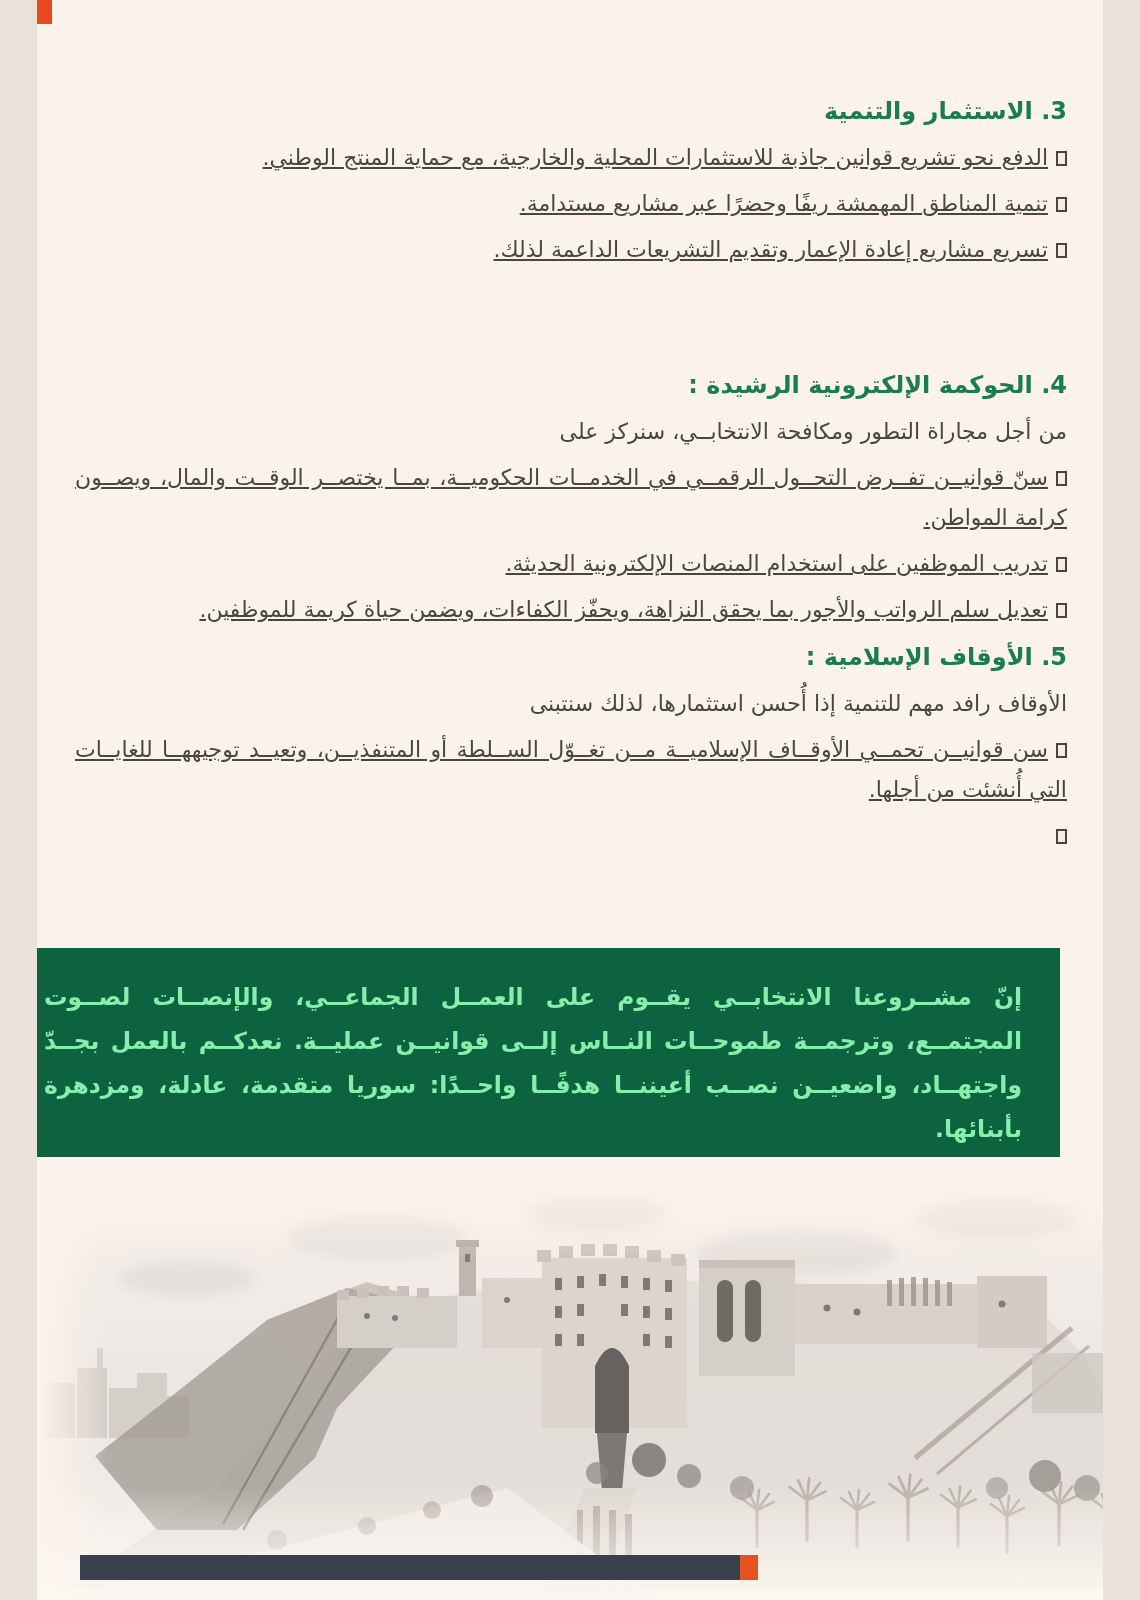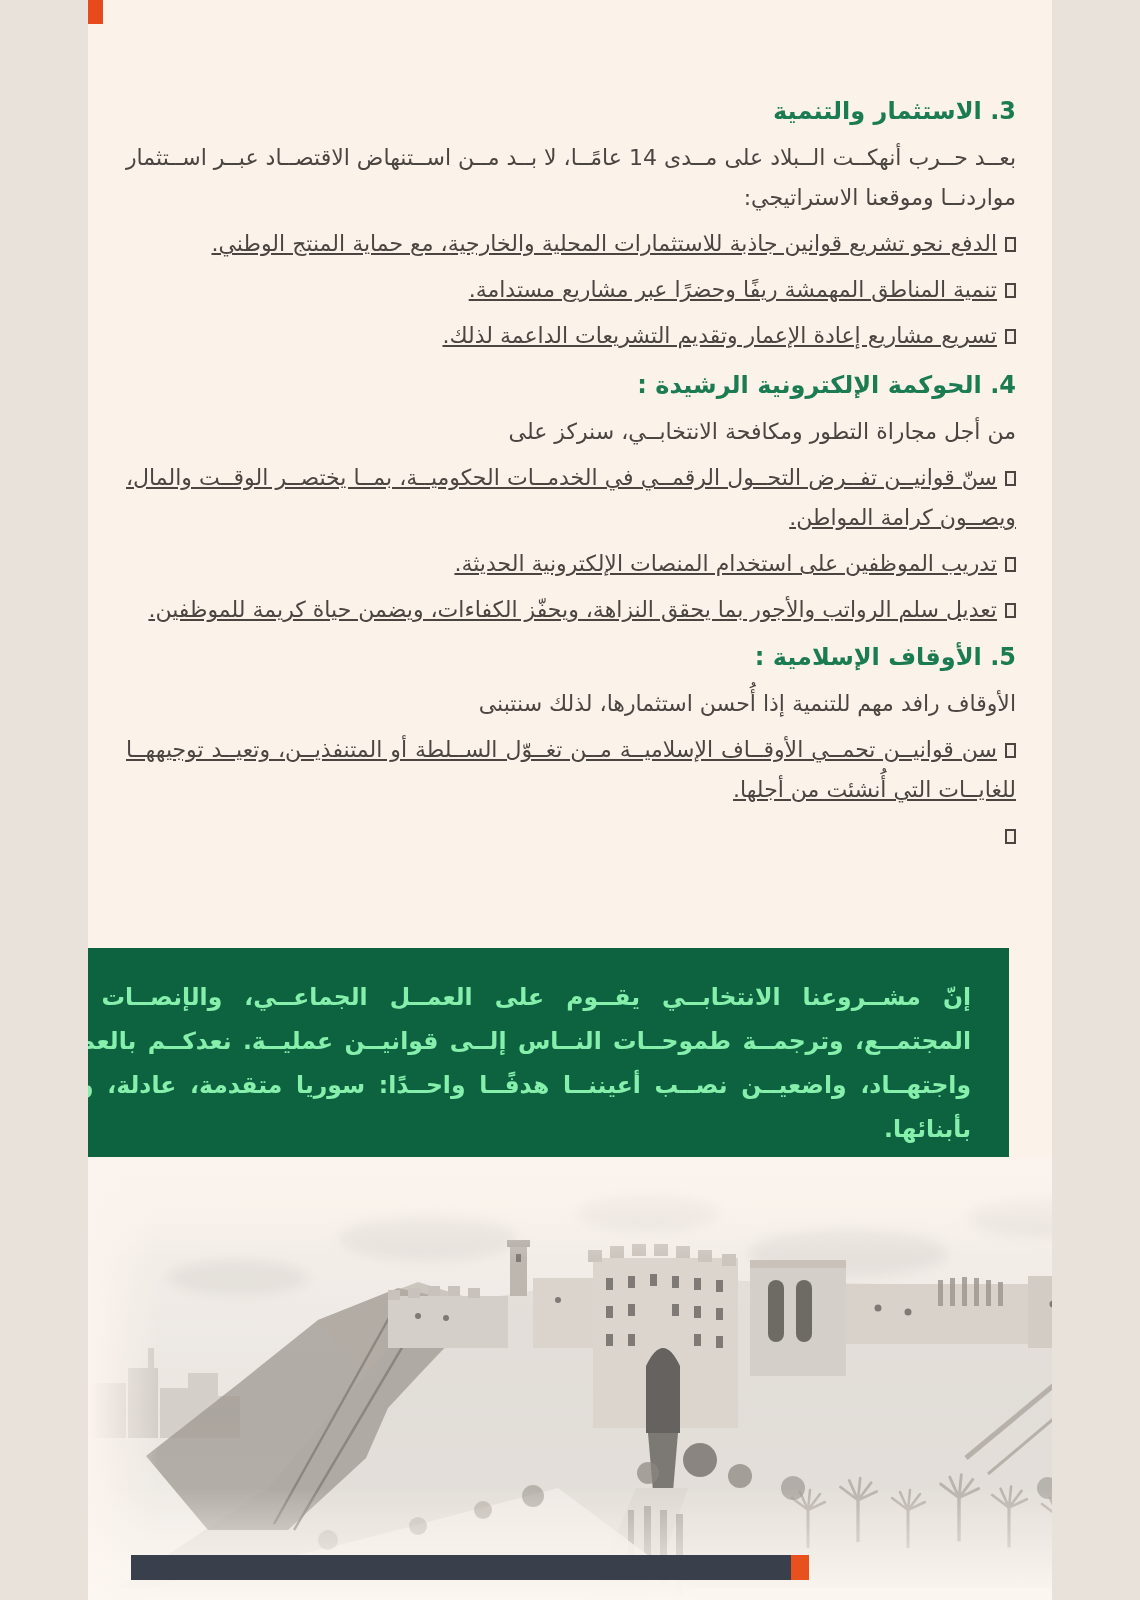--- a/index.html
+++ b/index.html
@@ -1,19 +1,19 @@
 <!DOCTYPE html>
 <html lang="ar" dir="rtl"><head>
 <meta charset="utf-8">
 <style>
   * { margin:0; padding:0; box-sizing:border-box; }
   html,body { background:#e9e2da; }
   .page {
     position:relative;
-    width:964px; height:1600px;
+    width:1066px; height:1600px;
     margin:0 auto;
     background:#FBF2EA;
     overflow:hidden;
     font-family:"DejaVu Sans", sans-serif;
     direction:rtl;
   }
   .corner-accent {
     position:absolute; top:0; left:0;
     width:15px; height:24px;
     background:#E8491D;
@@ -282,21 +282,20 @@
     </g>
 
     <rect width="1140" height="100" fill="url(#fadeTop)"></rect>
     <rect width="70" height="442" fill="url(#fadeLeft)"></rect>
     <rect y="330" width="1140" height="112" fill="url(#fadeBottom)"></rect>
     <rect width="1140" height="442" fill="#FFFFFF" opacity="0.14"></rect>
   </svg>
 
   <section class="section" style="top:94px;">
     <h2>3. الاستثمار والتنمية</h2>
-    <p class="intro">بعــد حــرب أنهكــت الــبلاد على مــدى 14 عامًــا، لا بــد مــن اســتنهاض الاقتصــاد عبــر اســتثمار مواردنــا وموقعنا الاستراتيجي:</p>
     <p class="bullet"><span class="sq"></span><span>الدفع نحو تشريع قوانين جاذبة للاستثمارات المحلية والخارجية، مع حماية المنتج الوطني.</span></p>
     <p class="bullet"><span class="sq"></span><span>تنمية المناطق المهمشة ريفًا وحضرًا عبر مشاريع مستدامة.</span></p>
     <p class="bullet"><span class="sq"></span><span>تسريع مشاريع إعادة الإعمار وتقديم التشريعات الداعمة لذلك.</span></p>
   </section>
 
   <section class="section" style="top:368px;">
     <h2>4. الحوكمة الإلكترونية الرشيدة :</h2>
     <p class="intro">من أجل مجاراة التطور ومكافحة الانتخابــي، سنركز على</p>
     <p class="bullet"><span class="sq"></span><span>سنّ قوانيــن تفــرض التحــول الرقمــي في الخدمــات الحكوميــة، بمــا يختصــر الوقــت والمال، ويصــون كرامة المواطن.</span></p>
     <p class="bullet"><span class="sq"></span><span>تدريب الموظفين على استخدام المنصات الإلكترونية الحديثة.</span></p>

